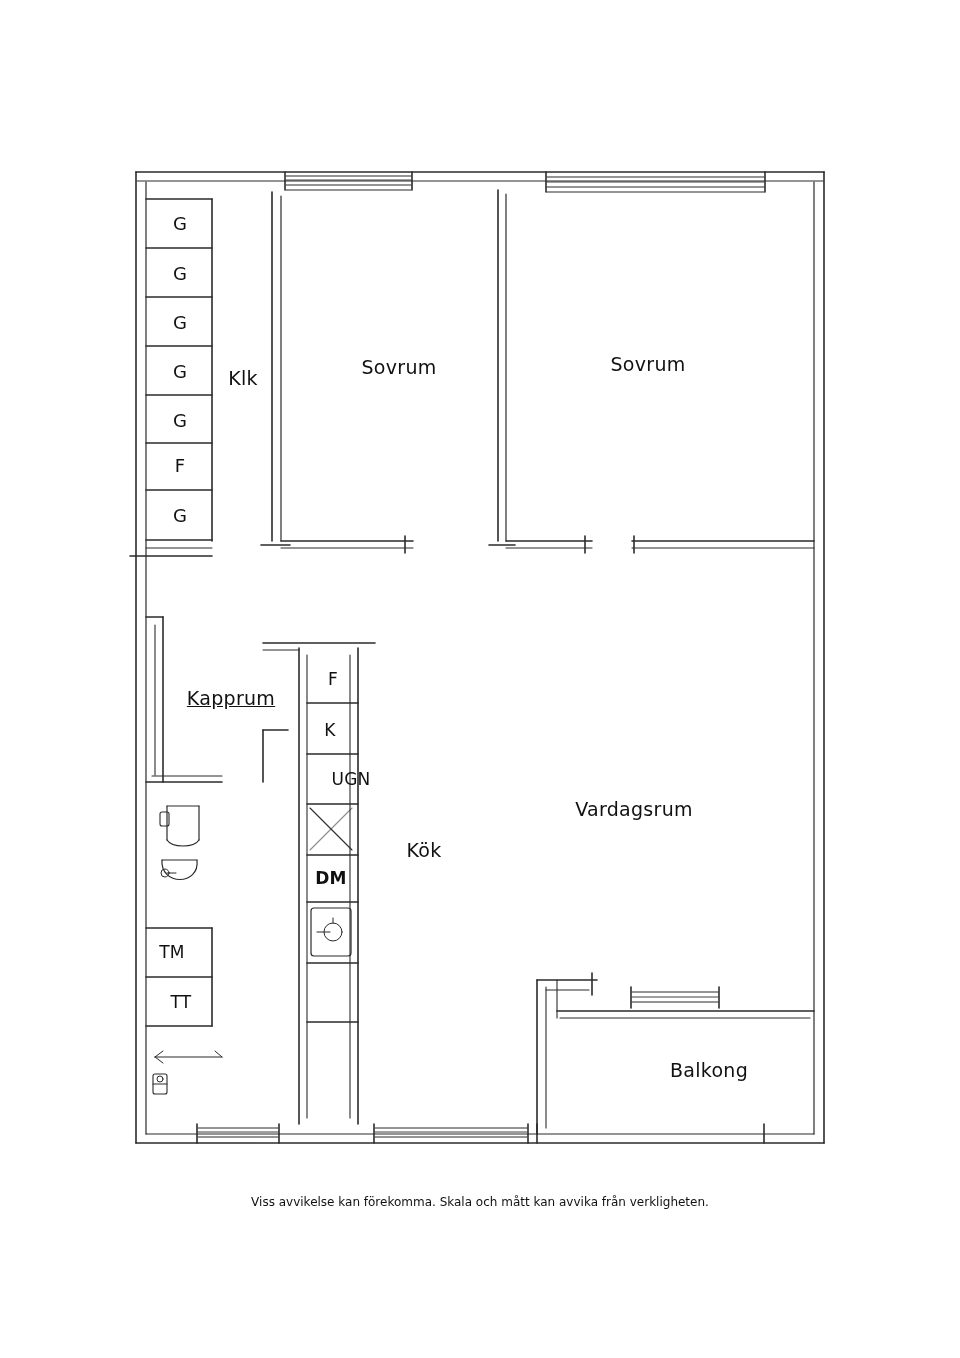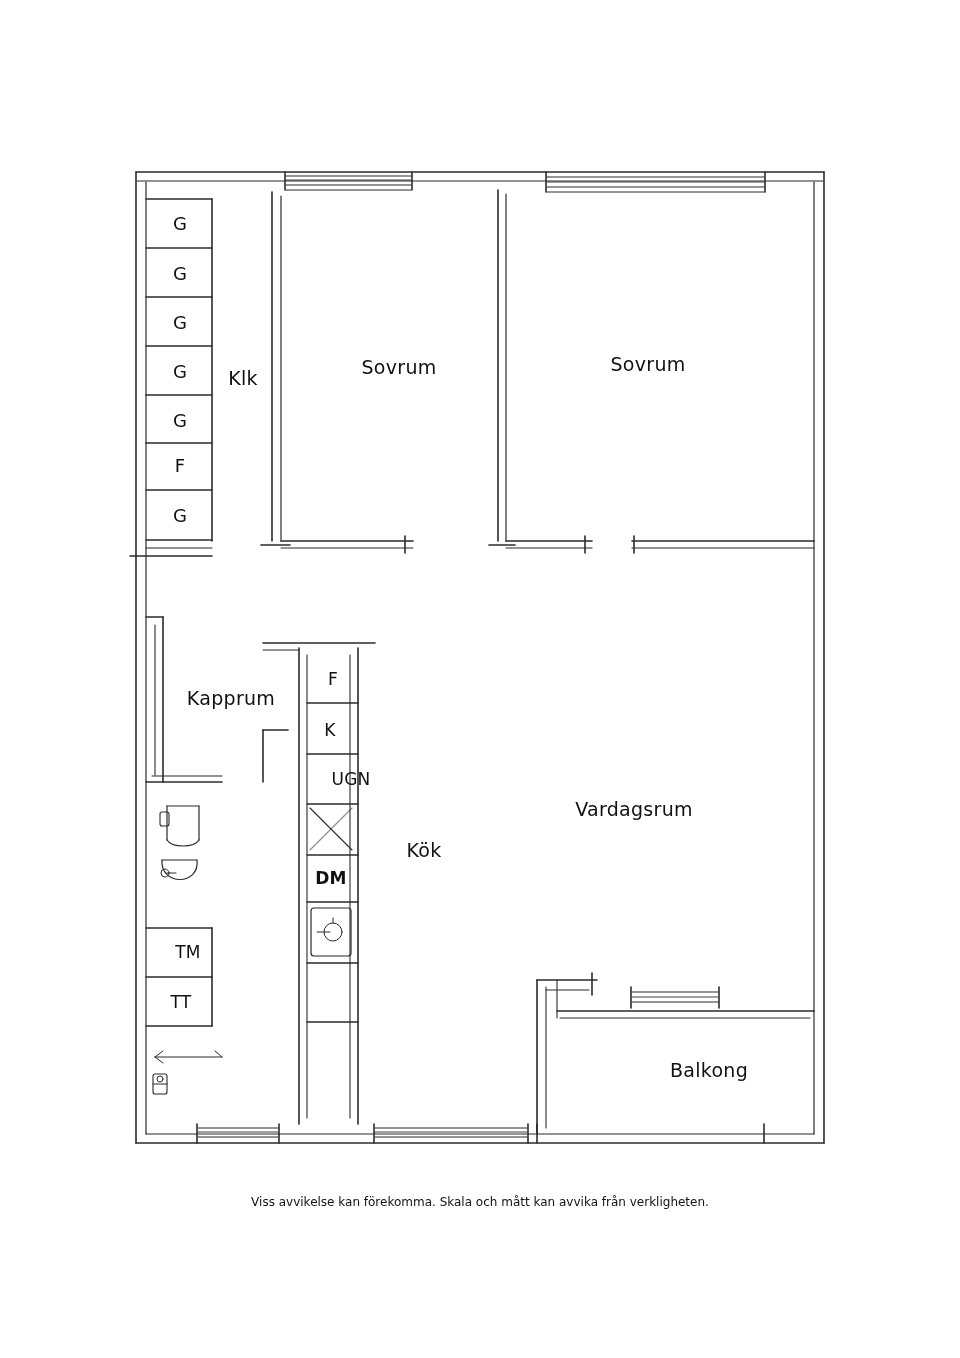--- a/index.html
+++ b/index.html
@@ -199,33 +199,33 @@
     <path d="M764 1124 L764 1143"></path>
     <path d="M537 1124 L537 1143"></path>
 
     <path d="M358 1124 L537 1124" opacity="0"></path>
   </g>
 </svg>
 
 <div class="label room-label" style="left:243px; top:378px;">Klk</div>
 <div class="label room-label" style="left:399px; top:367px;">Sovrum</div>
 <div class="label room-label" style="left:648px; top:364px;">Sovrum</div>
-<div class="label room-label" style="left:231px; top:698px;">Kapprum</div>
+<div class="label room-label" style="left:231px; top:698px;text-decoration:underline;">Kapprum</div>
 <div class="label room-label" style="left:634px; top:809px;">Vardagsrum</div>
 <div class="label room-label" style="left:424px; top:850px;">Kök</div>
 <div class="label room-label" style="left:709px; top:1070px;">Balkong</div>
 
 <div class="label closet-label" style="left:180px; top:223px;">G</div>
 <div class="label closet-label" style="left:180px; top:273px;">G</div>
 <div class="label closet-label" style="left:180px; top:322px;">G</div>
 <div class="label closet-label" style="left:180px; top:371px;">G</div>
 <div class="label closet-label" style="left:180px; top:420px;">G</div>
 <div class="label closet-label" style="left:180px; top:465px;">F</div>
 <div class="label closet-label" style="left:180px; top:515px;">G</div>
 
 <div class="label appliance-label" style="left:333px; top:679px;">F</div>
 <div class="label appliance-label" style="left:330px; top:730px;">K</div>
 <div class="label appliance-label" style="left:351px; top:779px;">UGN</div>
 <div class="label appliance-label" style="left:331px; top:878px;font-weight:bold;">DM</div>
-<div class="label appliance-label" style="left:188px; top:952px;">TM</div>
+<div class="label appliance-label" style="left:172px; top:952px;">TM</div>
 <div class="label appliance-label" style="left:181px; top:1002px;">TT</div>
 
 <div class="footnote">Viss avvikelse kan förekomma. Skala och mått kan avvika från verkligheten.</div>
 
 </body></html>

